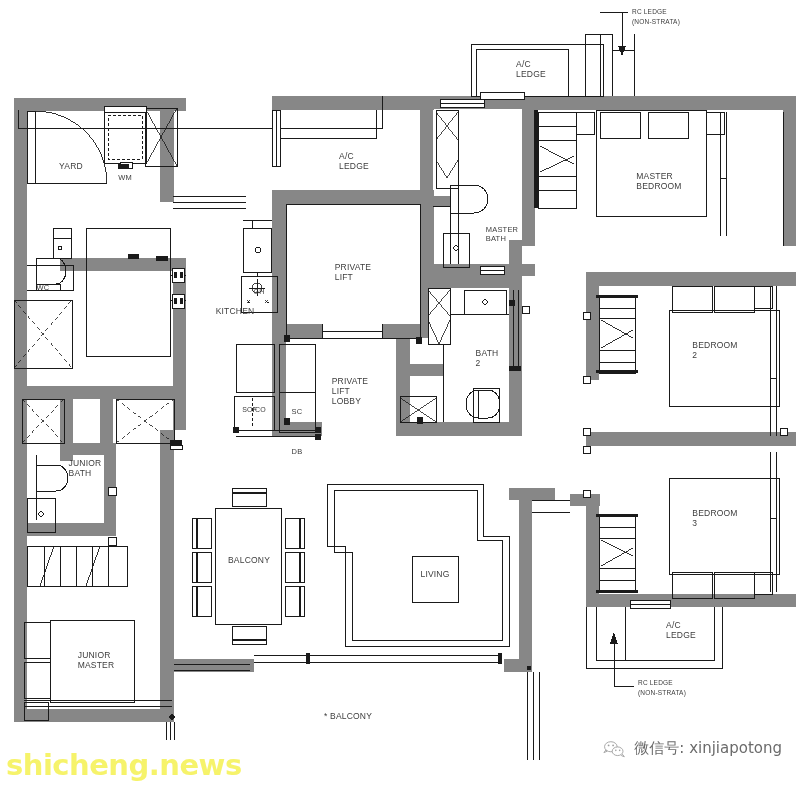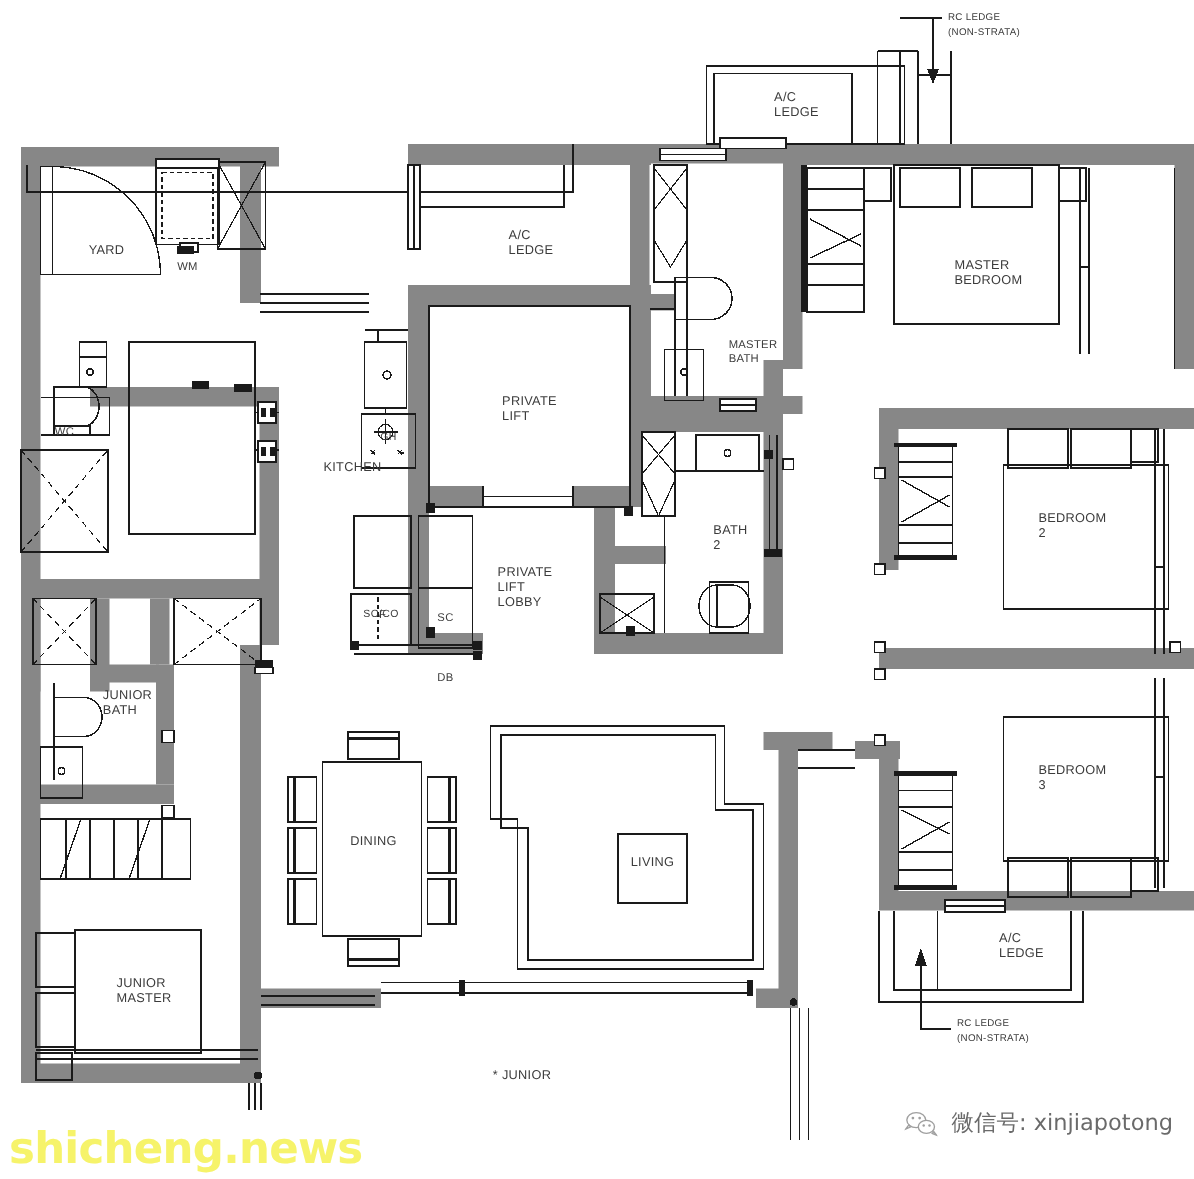--- a/index.html
+++ b/index.html
@@ -357,23 +357,23 @@
   <div class="lbl" style="left:680px;top:336px;width:70px;height:28px;display:flex;align-items:center;justify-content:center;">BEDROOM
 2</div>
   <div class="lbl" style="left:680px;top:504px;width:70px;height:28px;display:flex;align-items:center;justify-content:center;">BEDROOM
 3</div>
   <div class="lbl" style="left:650px;top:616px;width:62px;height:28px;display:flex;align-items:center;justify-content:center;">A/C
 LEDGE</div>
   <div class="lbl" style="left:56px;top:454px;width:58px;height:28px;display:flex;align-items:center;justify-content:center;">JUNIOR
 BATH</div>
   <div class="lbl" style="left:64px;top:646px;width:64px;height:28px;display:flex;align-items:center;justify-content:center;">JUNIOR
 MASTER</div>
-  <div class="lbl" style="left:222px;top:552px;width:54px;height:16px;display:flex;align-items:center;justify-content:center;">DINING</div>
+  <div class="lbl" style="left:222px;top:552px;width:54px;height:16px;display:flex;align-items:center;justify-content:center;">BALCONY</div>
   <div class="lbl" style="left:410px;top:566px;width:50px;height:16px;display:flex;align-items:center;justify-content:center;">LIVING</div>
-  <div class="lbl" style="left:312px;top:708px;width:72px;height:16px;display:flex;align-items:center;justify-content:center;">* JUNIOR</div>
+  <div class="lbl" style="left:312px;top:708px;width:72px;height:16px;display:flex;align-items:center;justify-content:center;">* BALCONY</div>
 
   <div class="lbl sm" style="left:112px;top:128px;width:26px;height:14px;display:flex;align-items:center;justify-content:center;">WM</div>
   <div class="lbl xs" style="left:248px;top:286px;width:22px;height:12px;display:flex;align-items:center;justify-content:center;">GH</div>
 
   <div class="lbl tiny" style="left:632px;top:8px;width:80px;height:10px;">RC LEDGE</div>
   <div class="lbl tiny" style="left:632px;top:18px;width:80px;height:10px;">(NON-STRATA)</div>
   <div class="lbl tiny" style="left:638px;top:679px;width:80px;height:10px;">RC LEDGE</div>
   <div class="lbl tiny" style="left:638px;top:689px;width:80px;height:10px;">(NON-STRATA)</div>
 
   <div id="wm-site">shicheng.news</div>

